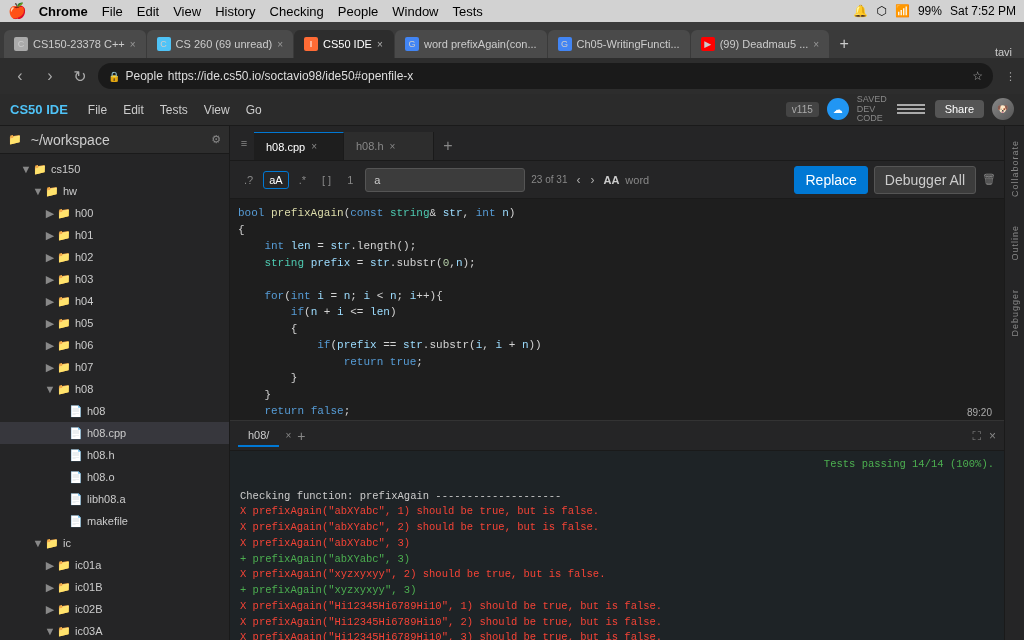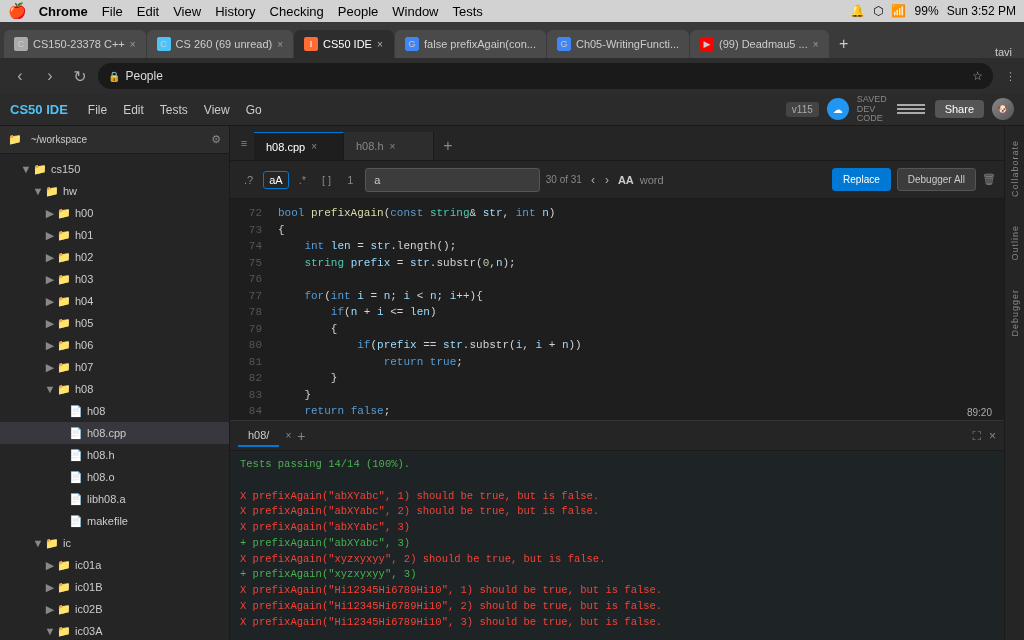--- a/index.html
+++ b/index.html
@@ -69,21 +69,21 @@
     
     #sidebar {
       width: 230px; background: #252526; border-right: 1px solid #1a1a1a;
       display: flex; flex-direction: column; overflow: hidden;
     }
     #sidebar-header {
       height: 28px; background: #2d2d2d; display: flex; align-items: center;
       padding: 0 8px; gap: 6px; border-bottom: 1px solid #1a1a1a;
     }
     .folder-icon { color: #e8b400; margin-right: 3px; }
-    .sidebar-title { color: #ccc; font-size: 10px; flex: 1; }
+    .sidebar-title { color: #ccc; font-size: 14px; flex: 1; }
     .gear-icon { color: #888; cursor: pointer; }
     #file-tree { flex: 1; overflow-y: auto; padding: 4px 0; }
     .tree-item {
       display: flex; align-items: center; height: 22px;
       padding-left: 0; cursor: pointer; color: #ccc; font-size: 11px;
     }
     .tree-item.selected { background: #37373d; }
     .indent2 { padding-left: 20px; }
     .indent3 { padding-left: 32px; }
     .indent4 { padding-left: 44px; }
@@ -147,42 +147,42 @@
     #search-input-field {
       flex: 1; background: #3c3c3c; border: 1px solid #555; border-radius: 3px;
       height: 24px; padding: 0 8px; color: #ccc; font-size: 11px; outline: none;
     }
     .search-count { color: #888; font-size: 10px; white-space: nowrap; }
     .search-nav { display: flex; gap: 4px; }
     .search-nav-btn { color: #aaa; cursor: pointer; font-size: 12px; padding: 0 3px; }
     .aa-label { color: #ccc; font-size: 11px; font-weight: bold; }
     .replace-btn {
       background: #3c3c3c; border: 1px solid #555; border-radius: 3px;
-      padding: 5px 10px; color: #ccc; font-size: 10px; cursor: pointer;
+      padding: 5px 10px; color: #ccc; font-size: 14px; cursor: pointer;
     }
     .replace-btn.primary { background: #0078d4; border-color: #0078d4; color: #fff; }
     .trash-btn { color: #888; cursor: pointer; }
 
     
     #terminal-area { height: 220px; background: #1e2326; border-top: 1px solid #333; display: flex; flex-direction: column; }
     #terminal-tabs {
       height: 30px; background: #252526; display: flex; align-items: center;
       padding: 0 8px; border-bottom: 1px solid #1a1a1a; gap: 6px;
     }
     .terminal-tab { color: #ccc; font-size: 11px; padding: 4px 10px; cursor: pointer; }
     .terminal-tab.active { border-bottom: 2px solid #0078d4; }
     .terminal-close { color: #888; font-size: 10px; cursor: pointer; }
     .terminal-add { color: #888; font-size: 14px; cursor: pointer; }
     .terminal-icons { margin-left: auto; display: flex; gap: 8px; }
     .terminal-icon { color: #888; cursor: pointer; font-size: 12px; }
     #terminal-content {
       flex: 1; padding: 6px 10px; font-family: 'Courier New', monospace;
       font-size: 10.5px; color: #ccc; overflow-y: auto; line-height: 1.5;
     }
-    .t-pass { color: #4caf50; }
+    .t-pass { color: #4caf50; text-align: right; }
     .t-fail { color: #f44336; }
     .t-line { color: #ccc; }
     .t-green { color: #4caf50; }
 
     
     #right-panels {
       width: 20px; background: #252526; display: flex; flex-direction: column;
       align-items: center; border-left: 1px solid #1a1a1a; gap: 20px; padding-top: 10px;
     }
     .panel-label {
@@ -205,21 +205,21 @@
     <span>Checking</span>
     <span>People</span>
     <span>Window</span>
     <span>Tests</span>
   </div>
   <div class="right-icons">
     <span>🔔</span>
     <span>⬡</span>
     <span>📶</span>
     <span>99%</span>
-    <span>Sun 3:52 PM</span>
+    <span>Sat 7:52 PM</span>
   </div>
 </div>
 
 <div id="tabbar">
   <div class="tab">
     <span class="tab-favicon" style="background:#aaa;font-size:9px;display:flex;align-items:center;justify-content:center;">C</span>
     <span>CS150-23378 C++</span>
     <span class="tab-close">×</span>
   </div>
   <div class="tab">
@@ -227,21 +227,21 @@
     <span>CS 260 (69 unread)</span>
     <span class="tab-close">×</span>
   </div>
   <div class="tab active">
     <span class="tab-favicon" style="background:#ff6b35;font-size:9px;display:flex;align-items:center;justify-content:center;">I</span>
     <span>CS50 IDE</span>
     <span class="tab-close">×</span>
   </div>
   <div class="tab">
     <span class="tab-favicon" style="background:#4285f4;font-size:9px;display:flex;align-items:center;justify-content:center;">G</span>
-    <span>false prefixAgain(con...</span>
+    <span>word prefixAgain(con...</span>
   </div>
   <div class="tab">
     <span class="tab-favicon" style="background:#4285f4;font-size:9px;display:flex;align-items:center;justify-content:center;">G</span>
     <span>Ch05-WritingFuncti...</span>
   </div>
   <div class="tab">
     <span class="tab-favicon" style="background:#f00;font-size:9px;display:flex;align-items:center;justify-content:center;">▶</span>
     <span>(99) Deadmau5 ...</span>
     <span class="tab-close">×</span>
   </div>
@@ -249,20 +249,21 @@
   <div style="flex:1;display:flex;align-items:center;justify-content:flex-end;padding-right:8px;color:#ccc;font-size:11px;">tavi</div>
 </div>
 
 <div id="addressbar">
   <div class="nav-btn">‹</div>
   <div class="nav-btn">›</div>
   <div class="nav-btn">↻</div>
   <div id="url-bar">
     <span class="lock-icon">🔒</span>
     <span>People</span>
+    <span style="margin-left:5px;">https://ide.cs50.io/soctavio98/ide50#openfile-x</span>
     <span class="star-icon">☆</span>
   </div>
   <div class="menu-dots">⋮</div>
 </div>
 
 <div id="ide">
 
   <div id="ide-toolbar">
     <span class="logo">CS50 IDE</span>
     <span class="menu-item">File</span>
@@ -429,51 +430,34 @@
 
       <div id="search-bar">
         <div class="search-options">
           <span class="search-option">.?</span>
           <span class="search-option active">aA</span>
           <span class="search-option">.*</span>
           <span class="search-option">[ ]</span>
           <span class="search-option">1</span>
         </div>
         <input type="text" id="search-input-field" value="a" style="">
-        <span class="search-count">30 of 31</span>
+        <span class="search-count">23 of 31</span>
         <div class="search-nav">
           <span class="search-nav-btn">‹</span>
           <span class="search-nav-btn">›</span>
         </div>
         <span class="aa-label">AA</span>
         <span style="color:#888;font-size:11px;">word</span>
         <div style="flex:1;"></div>
         <button class="replace-btn primary">Replace</button>
         <button class="replace-btn">Debugger All</button>
         <span class="trash-btn">🗑</span>
       </div>
 
       <div id="code-editor">
-        <div id="line-numbers">
-          <span class="ln">72</span>
-          <span class="ln">73</span>
-          <span class="ln">74</span>
-          <span class="ln">75</span>
-          <span class="ln">76</span>
-          <span class="ln">77</span>
-          <span class="ln">78</span>
-          <span class="ln">79</span>
-          <span class="ln">80</span>
-          <span class="ln">81</span>
-          <span class="ln">82</span>
-          <span class="ln">83</span>
-          <span class="ln">84</span>
-          <span class="ln">85</span>
-
-        </div>
         <div id="code-content"><span class="kw">bool</span> <span class="fn">prefixAgain</span>(<span class="kw">const</span> <span class="type">string</span>&amp; <span class="param">str</span>, <span class="kw">int</span> <span class="param">n</span>)
 {
     <span class="kw">int</span> <span class="var">len</span> = <span class="var">str</span>.length();
     <span class="type">string</span> <span class="var">prefix</span> = <span class="var">str</span>.substr(<span class="num">0</span>,<span class="var">n</span>);
 
     <span class="kw">for</span>(<span class="kw">int</span> <span class="var">i</span> = <span class="var">n</span>; <span class="var">i</span> &lt; <span class="var">n</span>; <span class="var">i</span>++){
         <span class="kw">if</span>(<span class="var">n</span> + <span class="var">i</span> &lt;= <span class="var">len</span>)
         {
             <span class="kw">if</span>(<span class="var">prefix</span> == <span class="var">str</span>.substr(<span class="var">i</span>, <span class="var">i</span> + <span class="var">n</span>))
                 <span class="kw">return</span> <span class="kw">true</span>;
@@ -492,20 +476,21 @@
           <span class="terminal-close">×</span>
           <span class="terminal-add">+</span>
           <div class="terminal-icons">
             <span class="terminal-icon">⛶</span>
             <span class="terminal-icon">×</span>
           </div>
         </div>
         <div id="terminal-content">
           <div class="t-pass">Tests passing 14/14 (100%).</div>
           <div>&nbsp;</div>
+          <div class="t-line">Checking function: prefixAgain --------------------</div>
           <div class="t-fail">  X prefixAgain("abXYabc", 1) should be true, but is false.</div>
           <div class="t-fail">  X prefixAgain("abXYabc", 2) should be true, but is false.</div>
           <div class="t-fail">  X prefixAgain("abXYabc", 3)</div>
           <div class="t-green">  + prefixAgain("abXYabc", 3)</div>
           <div class="t-fail">  X prefixAgain("xyzxyxyy", 2) should be true, but is false.</div>
           <div class="t-green">  + prefixAgain("xyzxyxyy", 3)</div>
           <div class="t-fail">  X prefixAgain("Hi12345Hi6789Hi10", 1) should be true, but is false.</div>
           <div class="t-fail">  X prefixAgain("Hi12345Hi6789Hi10", 2) should be true, but is false.</div>
           <div class="t-fail">  X prefixAgain("Hi12345Hi6789Hi10", 3) should be true, but is false.</div>
 

